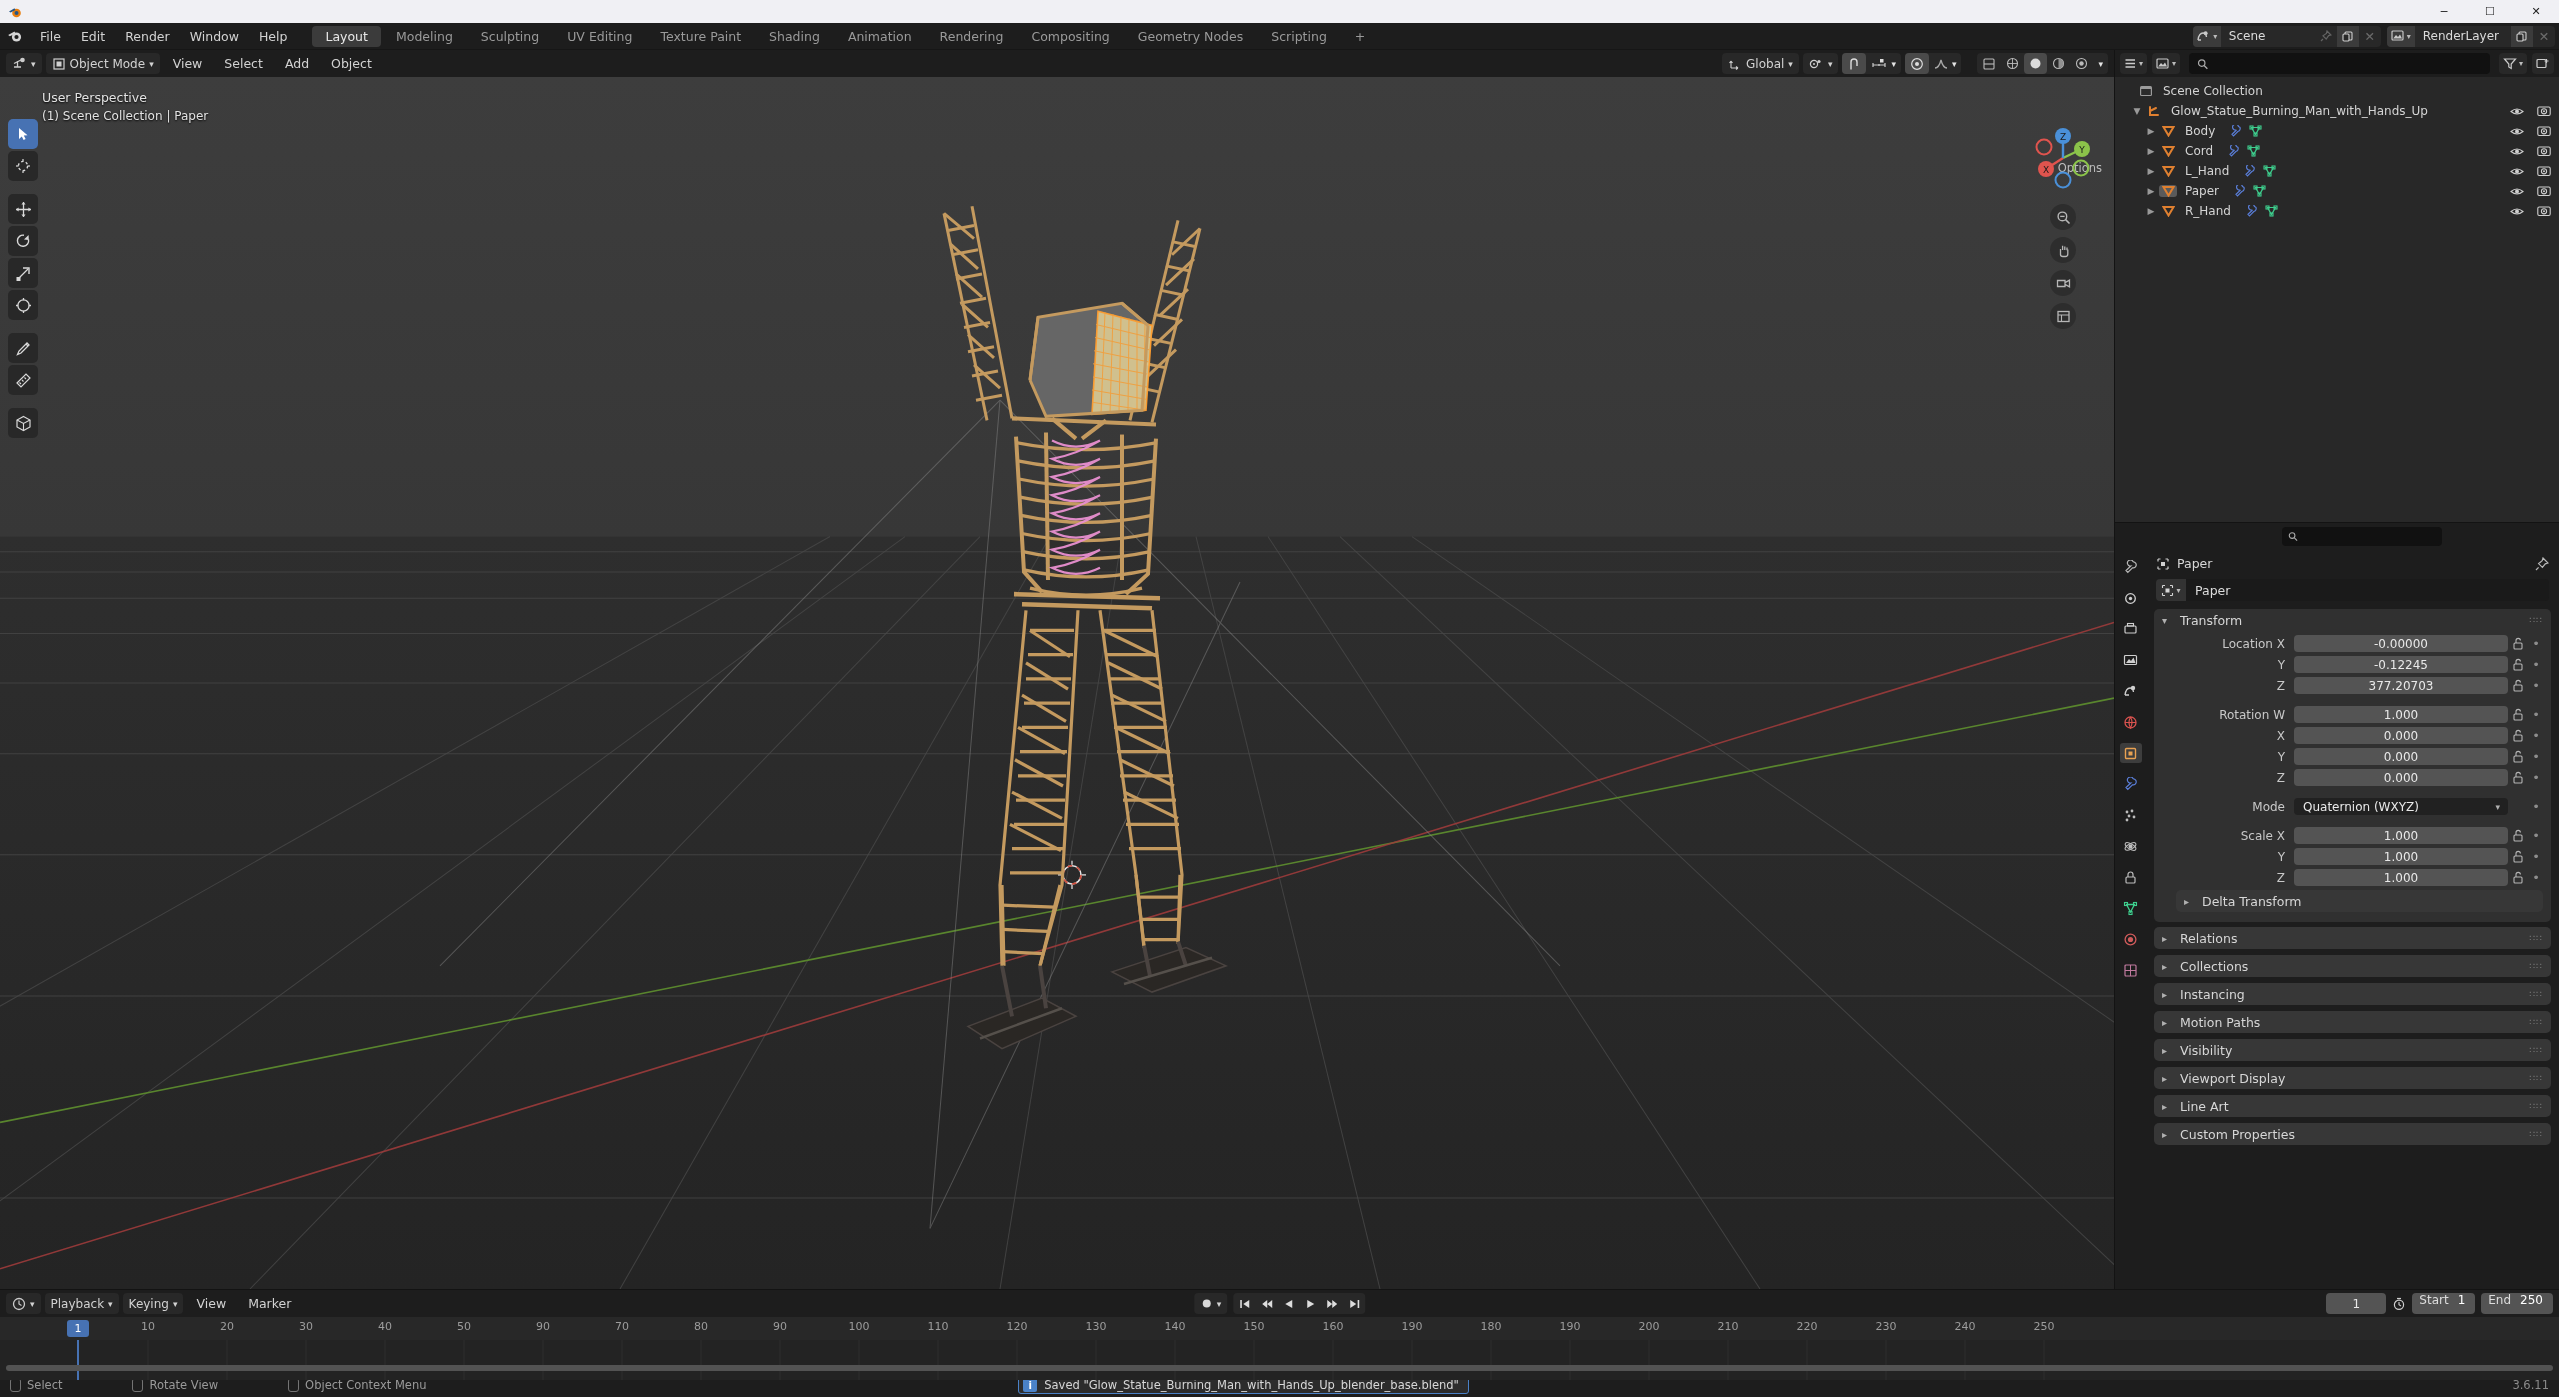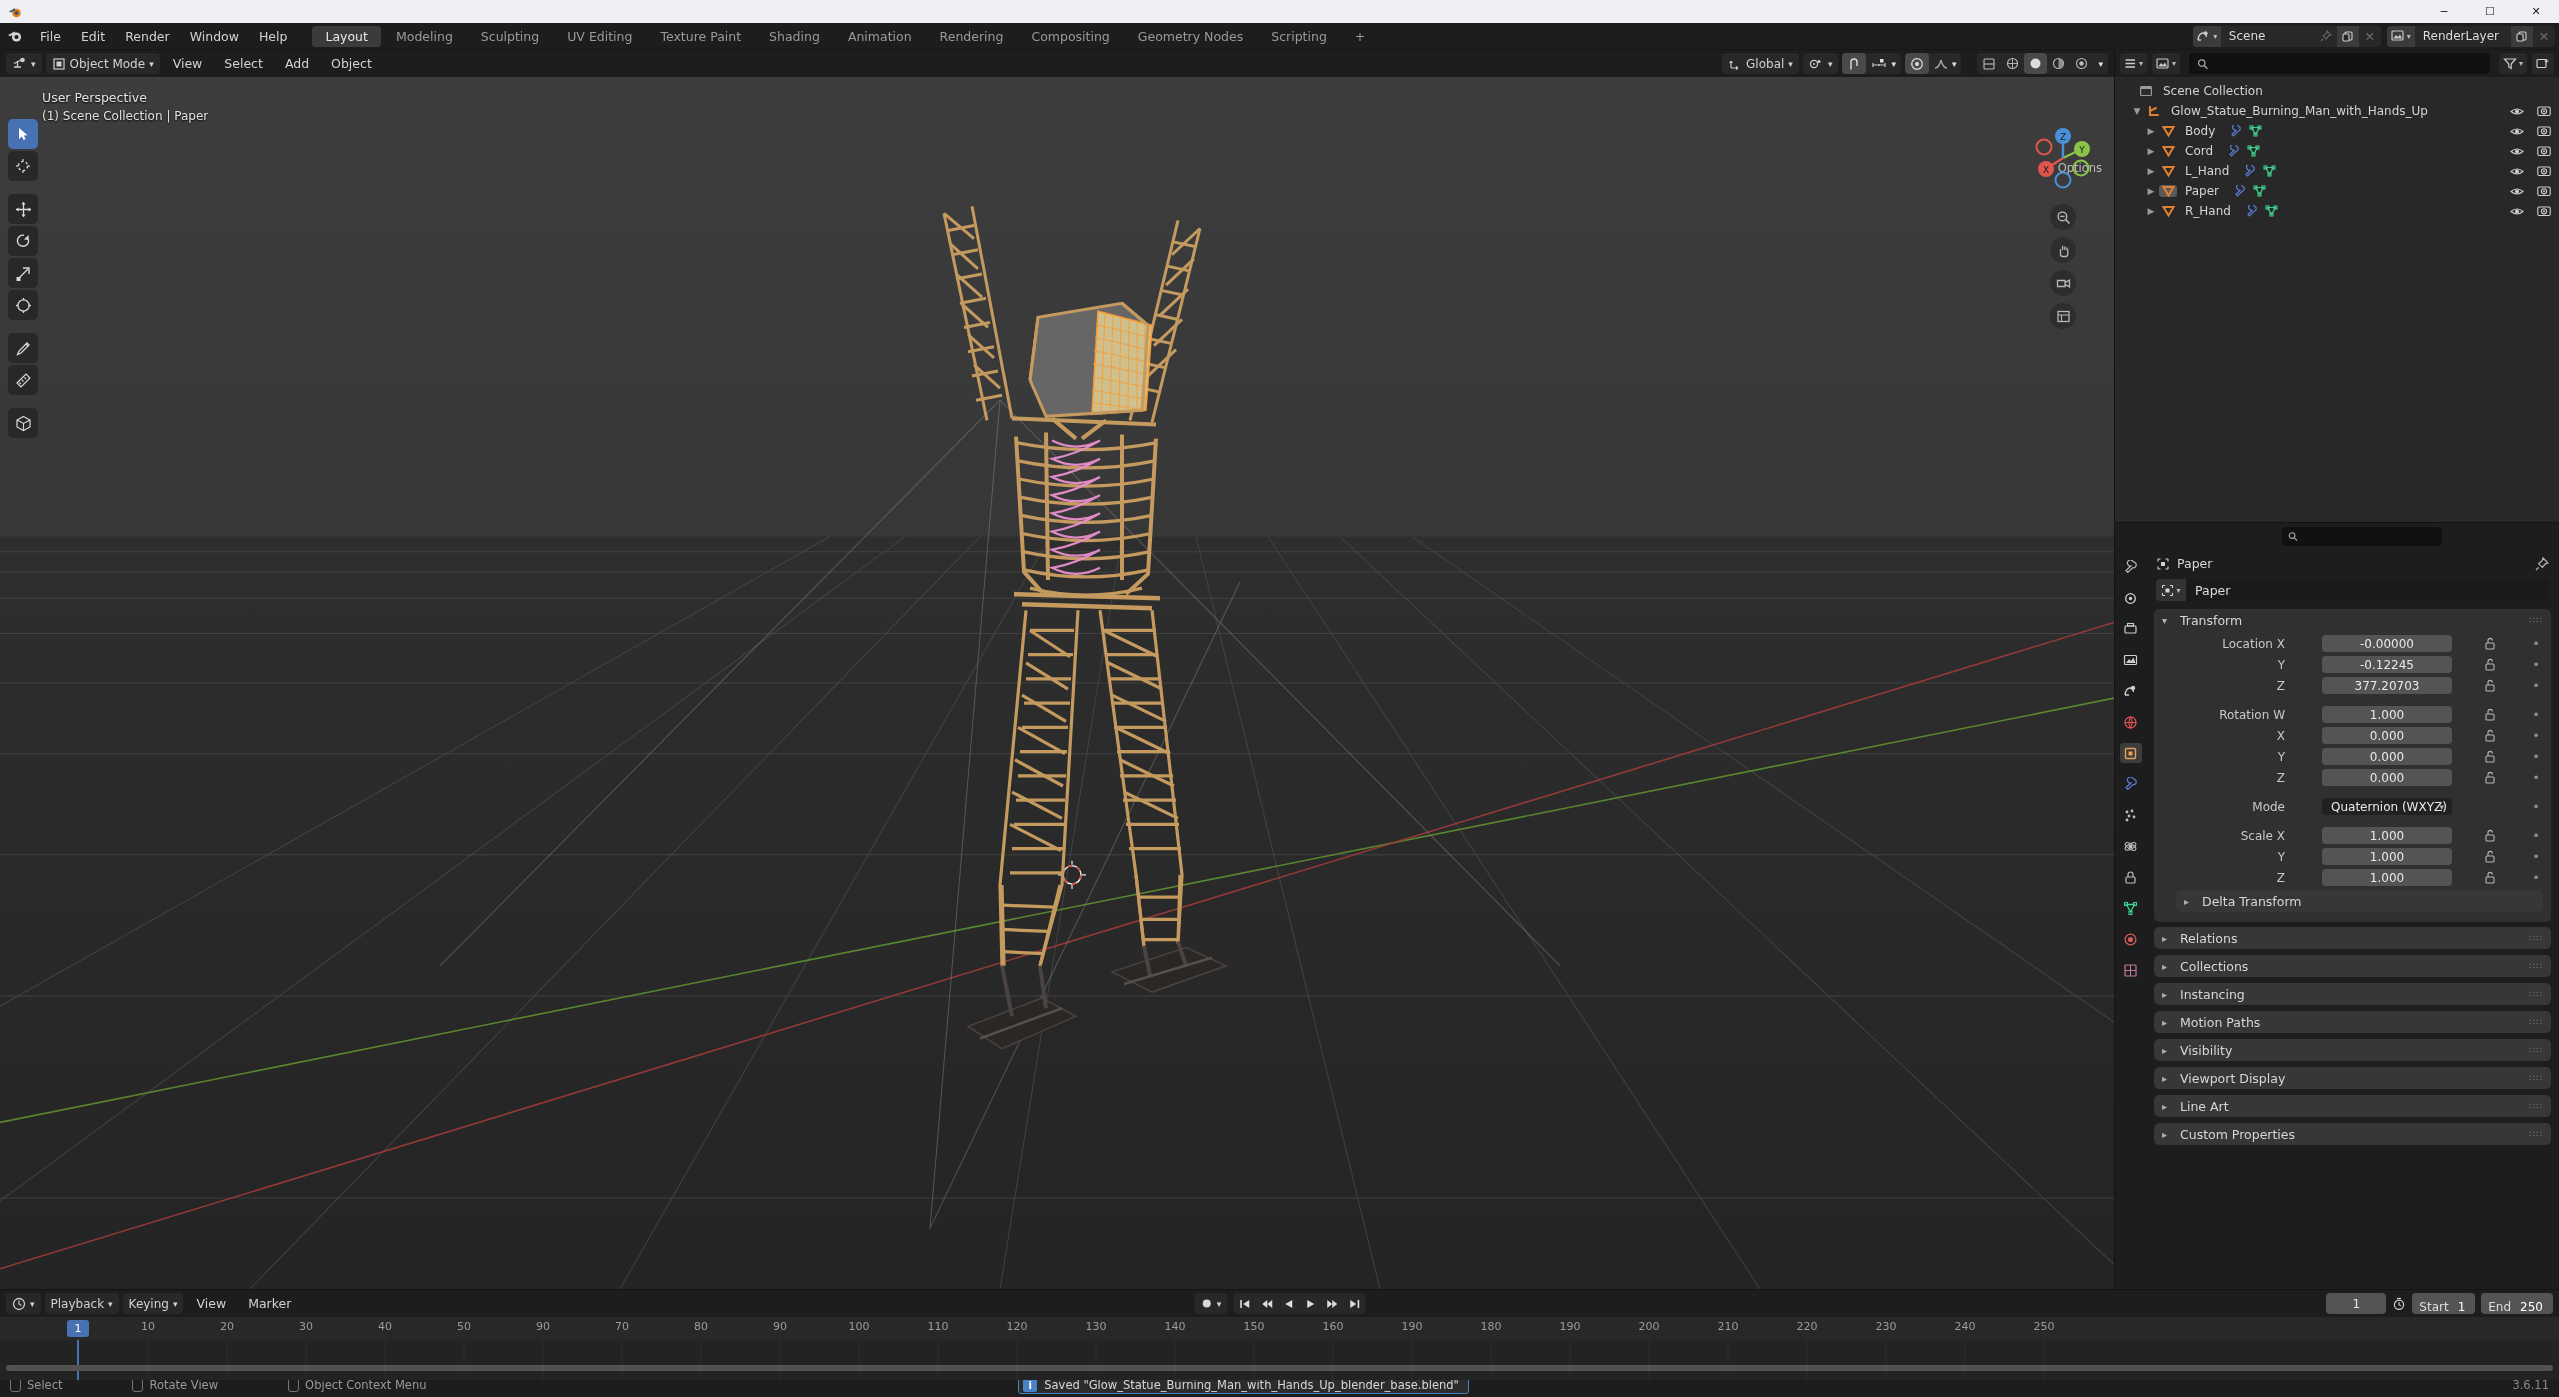--- a/index.html
+++ b/index.html
@@ -126,21 +126,21 @@
   .idblock { display:flex; align-items:center; height:22px; margin:2px 10px 6px 10px; }
   .idblock .ib-icon { width:30px; height:22px; background:#333; border-radius:4px 0 0 4px;
                       display:flex; align-items:center; justify-content:center; gap:2px; }
   .idblock .ib-name { flex:1 1 auto; height:22px; background:#1a1a1a; border-radius:0 4px 4px 0;
                       display:flex; align-items:center; padding-left:9px; font-size:12.5px; color:#dcdcdc; }
   .panel { margin: 2px 8px; background:#303030; border-radius:5px; }
   .panel-hd { height:22px; display:flex; align-items:center; gap:7px; padding:0 8px; font-size:12.5px; color:#d7d7d7; }
   .panel-hd .chev { width:11px; font-size:10px; color:#b0b0b0; }
   .panel-hd .grip { margin-left:auto; color:#7c7c7c; font-size:9px; letter-spacing:1px; line-height:8px; }
   .panel-body { padding: 3px 0 8px 0; }
-  .prow { display:flex; align-items:center; height:19px; margin-bottom:2px; padding-right:7px;gap:28px; }
+  .prow { display:flex; align-items:center; height:19px; margin-bottom:2px; padding-right:7px; }
   .prow .plabel { width: 140px; text-align:right; font-size:12px; color:#c8c8c8; padding-right:9px; }
   .pfield { flex:1 1 auto; height:17px; background:#545454; border-radius:4px; display:flex;
             align-items:center; justify-content:center; font-size:12px; color:#e9e9e9; }
   .pfield.select { background:#212121; justify-content:flex-start; padding-left:9px; position:relative; }
   .pfield.select .sch { position:absolute; right:8px; font-size:9px; color:#b0b0b0; }
   .prow .lock { width:20px; display:flex; align-items:center; justify-content:center; }
   .prow .dot { width:16px; display:flex; align-items:center; justify-content:center; color:#8d8d8d; font-size:13px; }
   .rowgap { height:8px; }
   .subpanel { margin: 3px 8px 2px 22px; background:#373737; border-radius:5px; }
   .cpanel { margin: 3px 8px; background:#373737; border-radius:5px; }
@@ -148,21 +148,21 @@
   
   .timeline { flex: 0 0 84px; background:#1d1d1d; display:flex; flex-direction:column; border-top:1px solid #131313; }
   .tl-header { height:27px; display:flex; align-items:center; gap:4px; padding:0 6px; }
   .tl-menu { padding:0 9px; font-size:12.5px; color:#d2d2d2; line-height:27px; }
   .tl-center { position:absolute; left:50%; transform:translateX(-50%); display:flex; align-items:center; gap:6px; }
   .tl-playgrp { display:flex; background:#282828; border-radius:4px; height:21px; align-items:center; }
   .tl-playgrp .pb { width:22px; height:21px; display:flex; align-items:center; justify-content:center; }
   .tl-right { margin-left:auto; display:flex; align-items:center; gap:6px; }
   .tl-num { height:21px; background:#545454; border-radius:4px; min-width:60px; display:flex;
             align-items:center; justify-content:center; font-size:12px; color:#e9e9e9; }
-  .tl-pair { display:flex; align-items:flex-end; height:21px; background:#545454; border-radius:4px; }
+  .tl-pair { display:flex; align-items:flex-start; height:21px; background:#545454; border-radius:4px; }
   .tl-pair .lb { font-size:12px; color:#ddd; padding:0 7px; }
   .tl-pair .vl { font-size:12px; color:#fff; padding:0 10px 0 2px; }
   .tl-scrub { height:23px; background:#282828; position:relative; overflow:hidden; }
   .tl-tick { position:absolute; top:3px; font-size:11px; color:#9c9c9c; transform:translateX(-50%); }
   .tl-playhead { position:absolute; top:0; width:22px; height:17px; background:#4772b3; border-radius:3px;
                  display:flex; align-items:center; justify-content:center; font-size:11px; color:#fff;
                  transform:translateX(-50%); top:3px; }
   .tl-track { flex:1 1 auto; background:#1d1d1d; position:relative; }
   .tl-grid { position:absolute; inset:0; }
   .tl-hscroll { position:absolute; bottom:2px; left:6px; right:6px; height:6px; background:#535353; border-radius:3px; }

